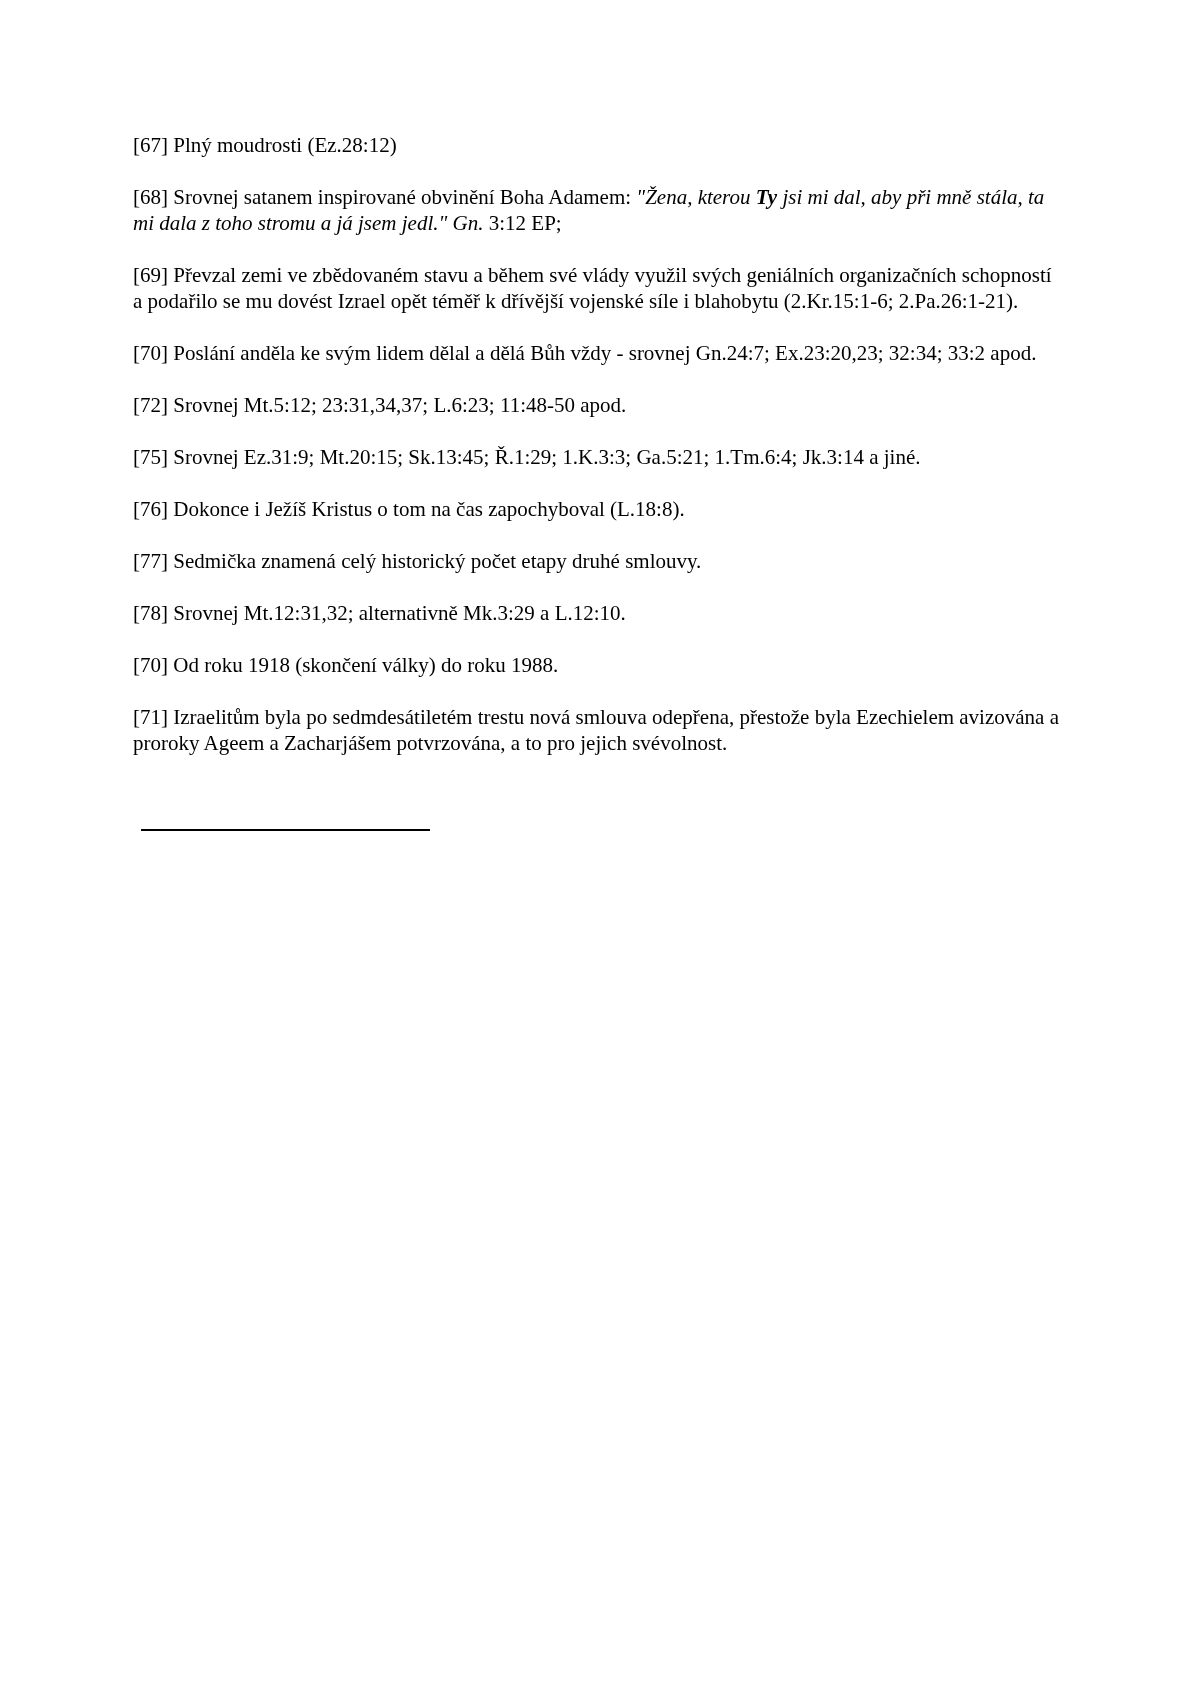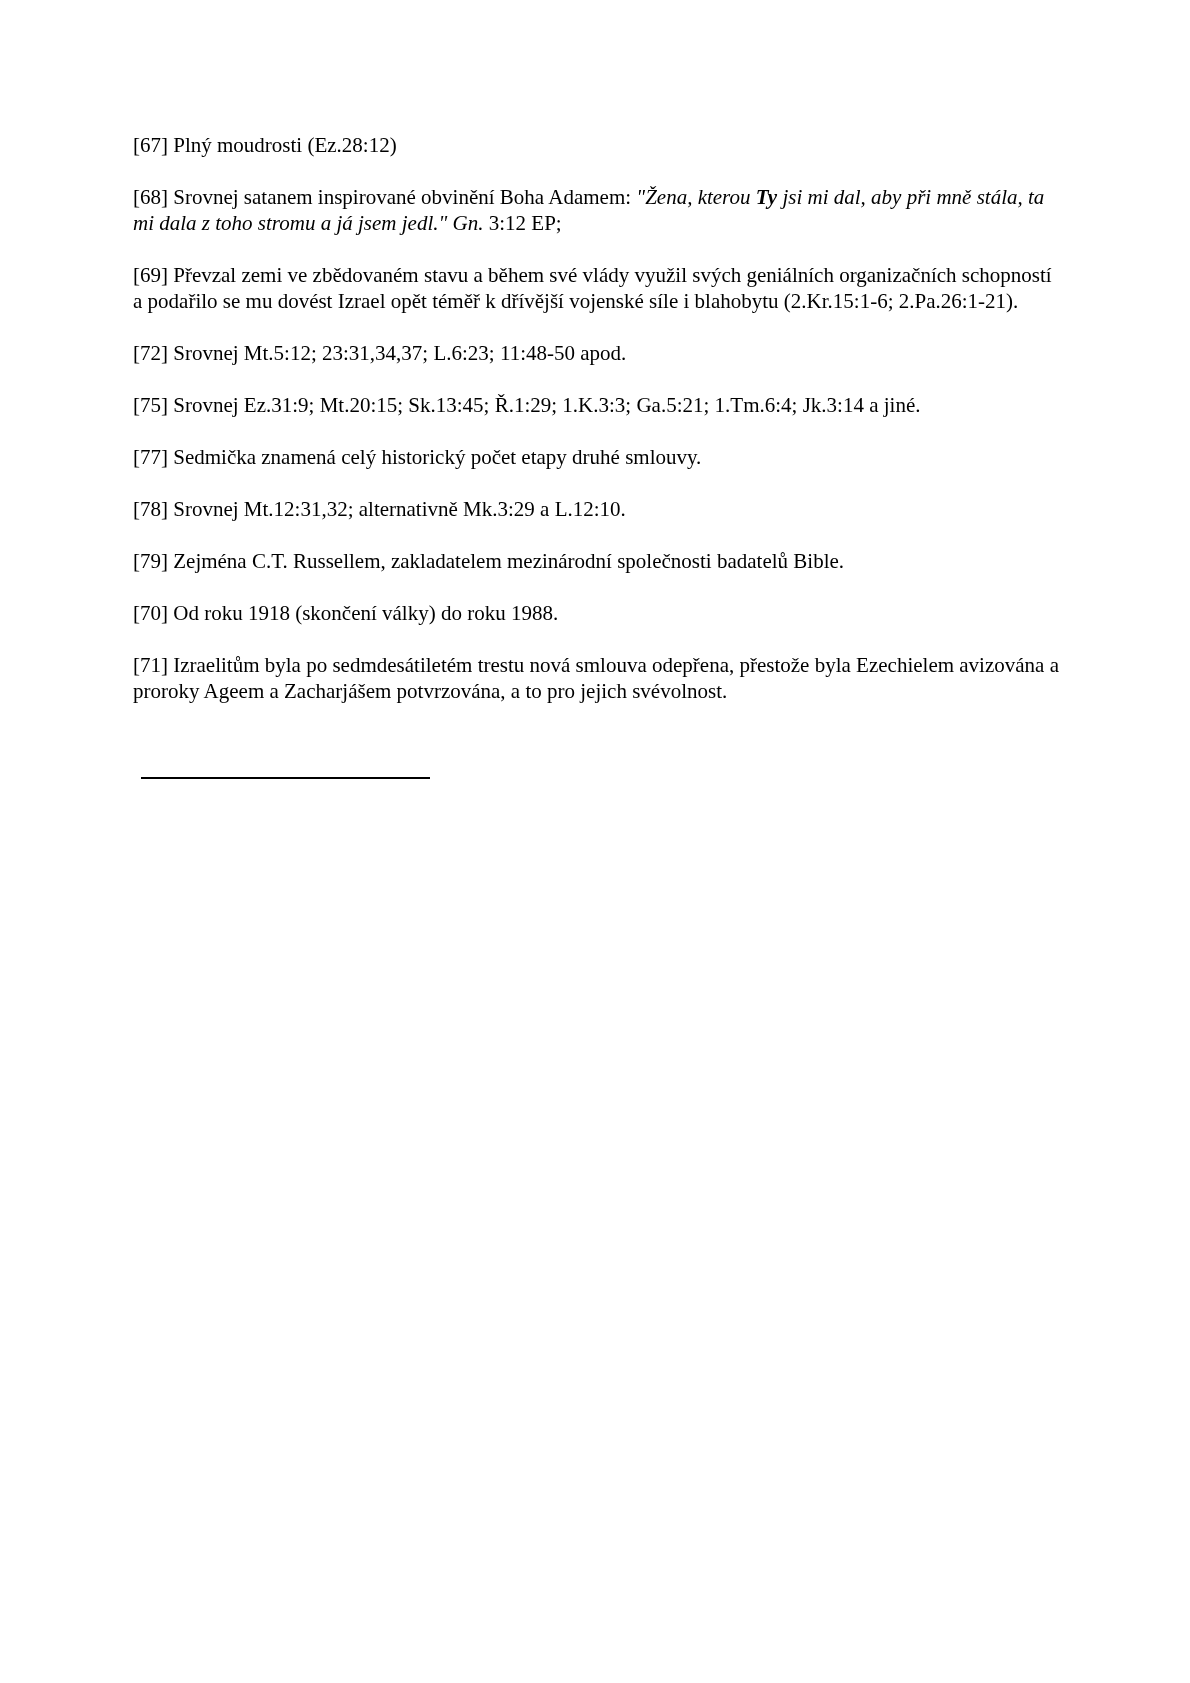--- a/index.html
+++ b/index.html
@@ -50,23 +50,24 @@
 </style>
 </head>
 <body>
 
 <div class="page">
   <div class="content">
     <div>
         <p class="footnote"><span class="seg-regular">[67] Plný moudrosti (Ez.28:12)</span></p>
         <p class="footnote"><span class="seg-regular">[68] Srovnej satanem inspirované obvinění Boha Adamem: </span><span class="seg-italic">"Žena, kterou </span><span class="seg-bold-italic-underline">Ty </span><span class="seg-italic">jsi mi dal, aby při mně stála, ta mi dala z toho stromu a já jsem jedl." Gn.</span><span class="seg-regular"> 3:12 EP;</span></p>
         <p class="footnote"><span class="seg-regular">[69] Převzal zemi ve zbědovaném stavu a během své vlády využil svých geniálních organizačních schopností a podařilo se mu dovést Izrael opět téměř k dřívější vojenské síle i blahobytu (2.Kr.15:1-6; 2.Pa.26:1-21).</span></p>
+        <p class="footnote"><span class="seg-regular">[70] Poslání anděla ke svým lidem dělal a dělá Bůh vždy - srovnej Gn.24:7; Ex.23:20,23; 32:34; 33:2 apod.</span></p>
         <p class="footnote"><span class="seg-regular">[72] Srovnej Mt.5:12; 23:31,34,37; L.6:23; 11:48-50 apod.</span></p>
         <p class="footnote"><span class="seg-regular">[75] Srovnej Ez.31:9; Mt.20:15; Sk.13:45; Ř.1:29; 1.K.3:3; Ga.5:21; 1.Tm.6:4; Jk.3:14 a jiné.</span></p>
+        <p class="footnote"><span class="seg-regular">[76] Dokonce i Ježíš Kristus o tom na čas zapochyboval (L.18:8).</span></p>
         <p class="footnote"><span class="seg-regular">[77] Sedmička znamená celý historický počet etapy druhé smlouvy.</span></p>
         <p class="footnote"><span class="seg-regular">[78] Srovnej Mt.12:31,32; alternativně Mk.3:29 a L.12:10.</span></p>
-        <p class="footnote"><span class="seg-regular">[79] Zejména C.T. Russellem, zakladatelem mezinárodní společnosti badatelů Bible.</span></p>
         <p class="footnote"><span class="seg-regular">[70] Od roku 1918 (skončení války) do roku 1988.</span></p>
         <p class="footnote"><span class="seg-regular">[71] Izraelitům byla po sedmdesátiletém trestu nová smlouva odepřena, přestože byla Ezechielem avizována a proroky Ageem a Zacharjášem potvrzována, a to pro jejich svévolnost.</span></p>
       </div>
     <div class="separator-line"></div>
   </div>
 </div>
 
 </body></html>

